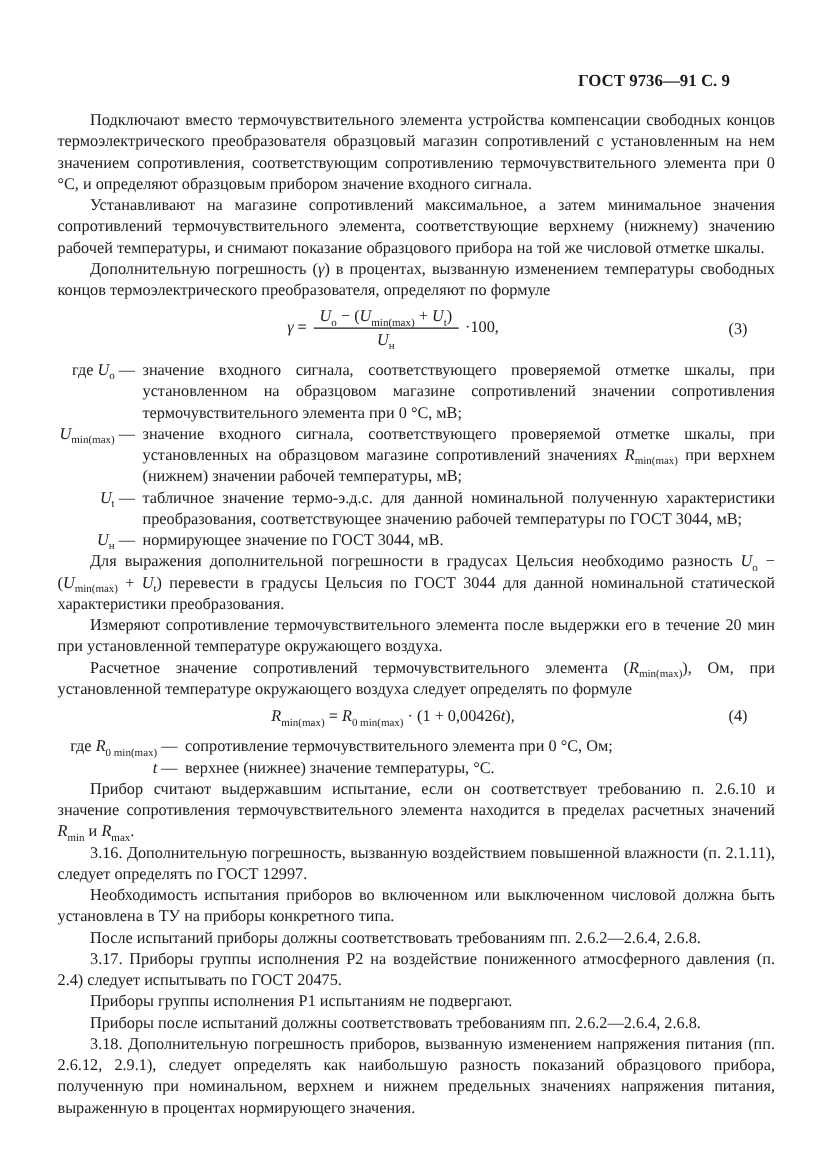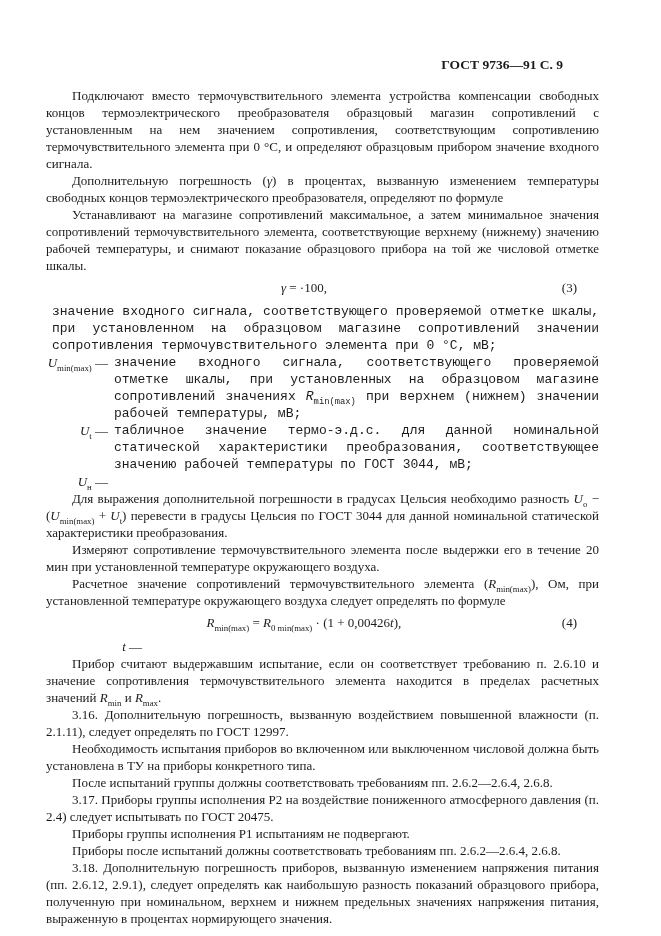--- a/index.html
+++ b/index.html
@@ -1,21 +1,21 @@
 <!DOCTYPE html>
 <html lang="ru"><head>
 <meta charset="utf-8">
 <style>
   html, body { margin: 0; padding: 0; background: #ffffff; }
   .page {
     position: relative;
     width: 661px;
     height: 936px;
     box-sizing: border-box;
-    padding: 56px 62px 0 46px;
+    padding: 56px 41px 0 46px;
     background: #ffffff;
     color: #1b1b1b;
     font-family: "Liberation Serif", "DejaVu Serif", serif;
     font-size: 13px;
     line-height: 17px;
     overflow: hidden;
   }
   .running-head {
     text-align: right;
     font-weight: bold;
@@ -58,75 +58,84 @@
     flex: none;
     text-align: right;
     white-space: nowrap;
   }
   .dl1 .def-term { width: 62px; }
   .dl2 .def-term { width: 96px; }
   .def-desc {
     flex: 1;
     margin-left: 6px;
     text-align: justify;
-    font-family: Liberation Mono, monospace;
   }
 </style>
 </head>
 <body>
 
 <div class="page">
 
   <div class="running-head">ГОСТ 9736—91 С. 9</div>
 
   <p class="body-p">Подключают вместо термочувствительного элемента устройства компенсации свободных концов термоэлектрического преобразователя образцовый магазин сопротивлений с установленным на нем значением сопротивления, соответствующим сопротивлению термочувствительного элемента при 0 °С, и определяют образцовым прибором значение входного сигнала.</p>
+  <p class="body-p">Устанавливают на магазине сопротивлений максимальное, а затем минимальное значения сопротивлений термочувствительного элемента, соответствующие верхнему (нижнему) значению рабочей температуры, и снимают показание образцового прибора на той же числовой отметке шкалы.</p>
   <p class="body-p">Дополнительную погрешность (<span class="var">γ</span>) в процентах, вызванную изменением температуры свободных концов термоэлектрического преобразователя, определяют по формуле</p>
-  <p class="body-p">Устанавливают на магазине сопротивлений максимальное, а затем минимальное значения сопротивлений термочувствительного элемента, соответствующие верхнему (нижнему) значению рабочей температуры, и снимают показание образцового прибора на той же числовой отметке шкалы.</p>
 
   <div class="formula-row">
     <div class="formula-body">
-      <span><span class="var">γ</span> = </span><span> ·100,</span>
+      <span><span class="var">γ</span> = </span><span class="frac">
+          <span class="fnum"><span class="var">U</span><sub class="vsub">о</sub> − (<span class="var">U</span><sub class="vsub">min(max)</sub> + <span class="var">U</span><sub class="vsub">t</sub>)</span>
+          <span class="fden"><span class="var">U</span><sub class="vsub">н</sub></span>
+        </span><span> ·100,</span>
     </div>
     <span class="formula-no">(3)</span>
   </div>
 
   <div class="dl1">
     <div class="def-row">
+      <span class="def-term">где <span class="var">U</span><sub class="vsub">о</sub> —</span>
       <span class="def-desc">значение входного сигнала, соответствующего проверяемой отметке шкалы, при установленном на образцовом магазине сопротивлений значении сопротивления термочувствительного элемента при 0 °С, мВ;</span>
     </div>
     <div class="def-row">
       <span class="def-term"><span class="var">U</span><sub class="vsub">min(max)</sub> —</span>
       <span class="def-desc">значение входного сигнала, соответствующего проверяемой отметке шкалы, при установленных на образцовом магазине сопротивлений значениях <span class="var">R</span><sub class="vsub">min(max)</sub> при верхнем (нижнем) значении рабочей температуры, мВ;</span>
     </div>
     <div class="def-row">
       <span class="def-term"><span class="var">U</span><sub class="vsub">t</sub> —</span>
-      <span class="def-desc">табличное значение термо-э.д.с. для данной номинальной статической характеристики преобразования, соответствующее значению рабочей температуры по ГОСТ 3044, мВ;</span>
+      <span class="def-desc">табличное значение термо-э.д.с. для данной номинальной полученную характеристики преобразования, соответствующее значению рабочей температуры по ГОСТ 3044, мВ;</span>
     </div>
     <div class="def-row">
       <span class="def-term"><span class="var">U</span><sub class="vsub">н</sub> —</span>
+      <span class="def-desc">нормирующее значение по ГОСТ 3044, мВ.</span>
     </div>
   </div>
 
   <p class="body-p">Для выражения дополнительной погрешности в градусах Цельсия необходимо разность <span class="var">U</span><sub class="vsub">о</sub> − (<span class="var">U</span><sub class="vsub">min(max)</sub> + <span class="var">U</span><sub class="vsub">t</sub>) перевести в градусы Цельсия по ГОСТ 3044 для данной номинальной статической характеристики преобразования.</p>
   <p class="body-p">Измеряют сопротивление термочувствительного элемента после выдержки его в течение 20 мин при установленной температуре окружающего воздуха.</p>
   <p class="body-p">Расчетное значение сопротивлений термочувствительного элемента (<span class="var">R</span><sub class="vsub">min(max)</sub>), Ом, при установленной температуре окружающего воздуха следует определять по формуле</p>
 
   <div class="formula-row">
     <div class="formula-body"><span class="var">R</span><sub class="vsub">min(max)</sub> = <span class="var">R</span><sub class="vsub">0 min(max)</sub> · (1 + 0,00426<span class="var">t</span>),</div>
     <span class="formula-no">(4)</span>
   </div>
 
   <div class="dl2">
     <div class="def-row">
+      <span class="def-term">где <span class="var">R</span><sub class="vsub">0 min(max)</sub> —</span>
+      <span class="def-desc">сопротивление термочувствительного элемента при 0 °С, Ом;</span>
+    </div>
+    <div class="def-row">
       <span class="def-term"><span class="var">t</span> —</span>
+      <span class="def-desc">верхнее (нижнее) значение температуры, °С.</span>
     </div>
   </div>
 
   <p class="body-p">Прибор считают выдержавшим испытание, если он соответствует требованию п. 2.6.10 и значение сопротивления термочувствительного элемента находится в пределах расчетных значений <span class="var">R</span><sub class="vsub">min</sub> и <span class="var">R</span><sub class="vsub">max</sub>.</p>
   <p class="body-p">3.16. Дополнительную погрешность, вызванную воздействием повышенной влажности (п. 2.1.11), следует определять по ГОСТ 12997.</p>
   <p class="body-p">Необходимость испытания приборов во включенном или выключенном числовой должна быть установлена в ТУ на приборы конкретного типа.</p>
-  <p class="body-p">После испытаний группы должны соответствовать требованиям пп. 2.6.2—2.6.4, 2.6.8.</p>
+  <p class="body-p">После испытаний приборы должны соответствовать требованиям пп. 2.6.2—2.6.4, 2.6.8.</p>
   <p class="body-p">3.17. Приборы группы исполнения Р2 на воздействие пониженного атмосферного давления (п. 2.4) следует испытывать по ГОСТ 20475.</p>
   <p class="body-p">Приборы группы исполнения Р1 испытаниям не подвергают.</p>
   <p class="body-p">Приборы после испытаний должны соответствовать требованиям пп. 2.6.2—2.6.4, 2.6.8.</p>
   <p class="body-p">3.18. Дополнительную погрешность приборов, вызванную изменением напряжения питания (пп. 2.6.12, 2.9.1), следует определять как наибольшую разность показаний образцового прибора, полученную при номинальном, верхнем и нижнем предельных значениях напряжения питания, выраженную в процентах нормирующего значения.</p>
 
 </div>
 
 </body></html>

